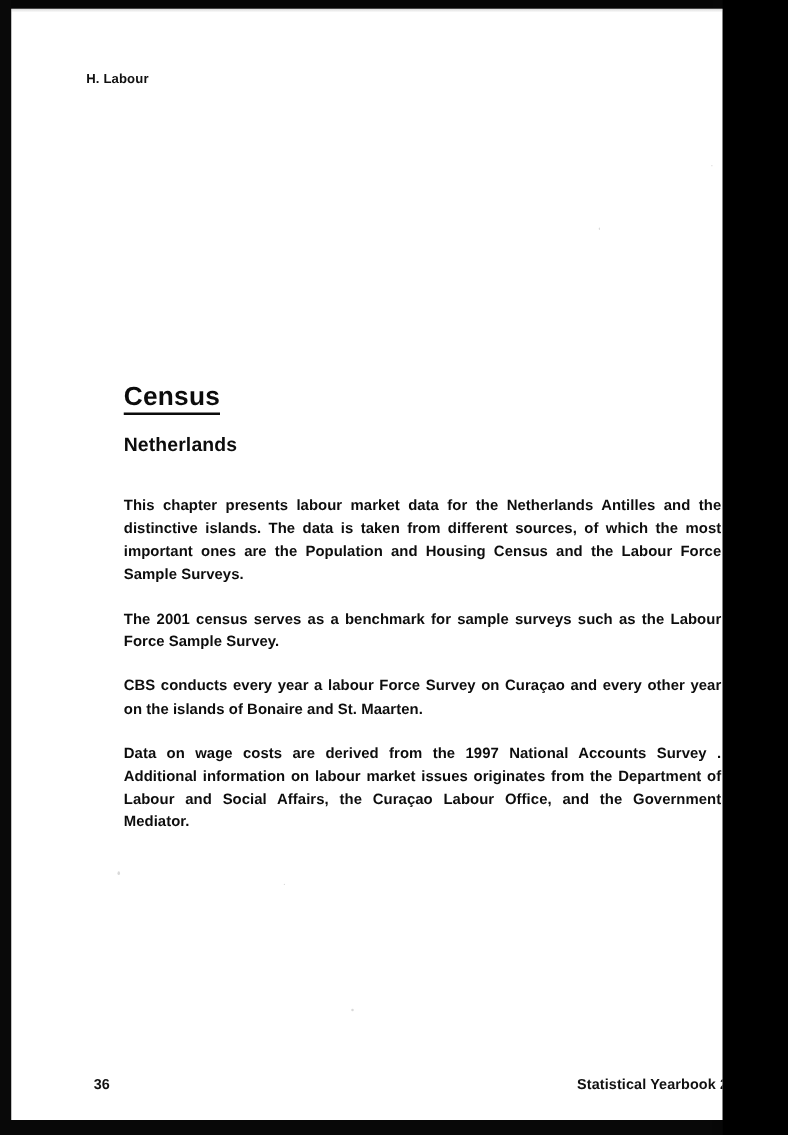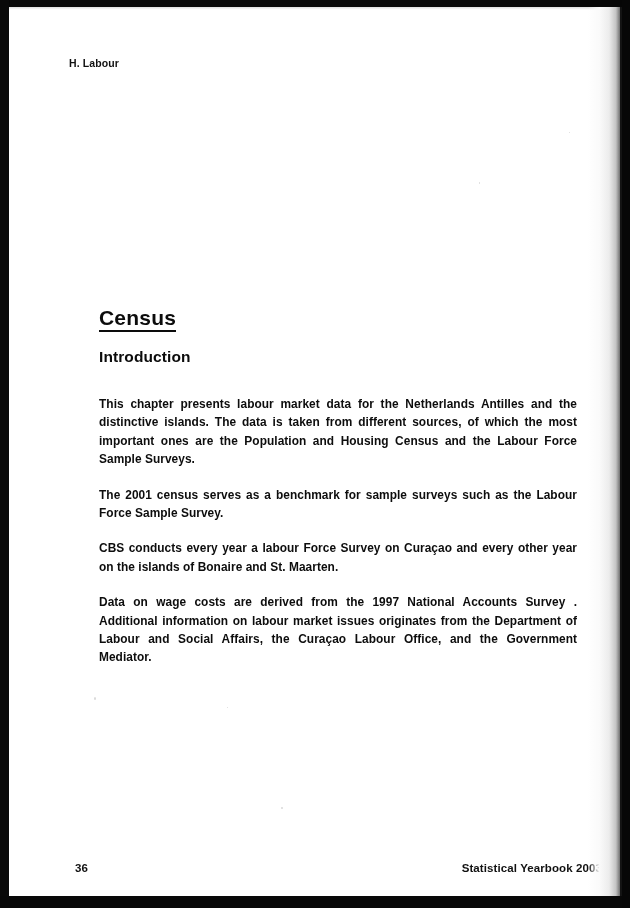--- a/index.html
+++ b/index.html
@@ -12,21 +12,21 @@
   body {
     width: 630px;
     height: 908px;
     overflow: hidden;
     font-family: "Liberation Sans", sans-serif;
   }
 
   
   .scan-frame {
     position: relative;
-    width: 630px;
+    width: 578px;
     height: 908px;
     background: #0a0a0a;
     overflow: hidden;
   }
 
   
   .edge-top {
     position: absolute;
     left: 0; top: 0;
     width: 630px; height: 7px;
@@ -210,21 +210,21 @@
   <div class="page">
 
     <div class="page-top-shade"></div>
 
     <div class="content">
 
       <div class="running-head">H. Labour</div>
 
       <div class="title-block">
         <div class="chapter-title">Census</div>
-        <div class="section-title">Introduction</div>
+        <div class="section-title">Netherlands</div>
       </div>
 
       <div class="body-copy">
         <p class="para">This chapter presents labour market data for the Netherlands Antilles and the distinctive islands. The data is taken from different sources, of which the most important ones are the Population and Housing Census and the Labour Force Sample Surveys.</p>
         <p class="para">The 2001 census serves as a benchmark for sample surveys such as the Labour Force Sample Survey.</p>
         <p class="para">CBS conducts every year a labour Force Survey on Curaçao and every other year on the islands of Bonaire and St. Maarten.</p>
         <p class="para">Data on wage costs are derived from the 1997 National Accounts Survey . Additional information on labour market issues originates from the Department of Labour and Social Affairs, the Curaçao Labour Office, and the Government Mediator.</p>
       </div>
 
       <div class="footer">

